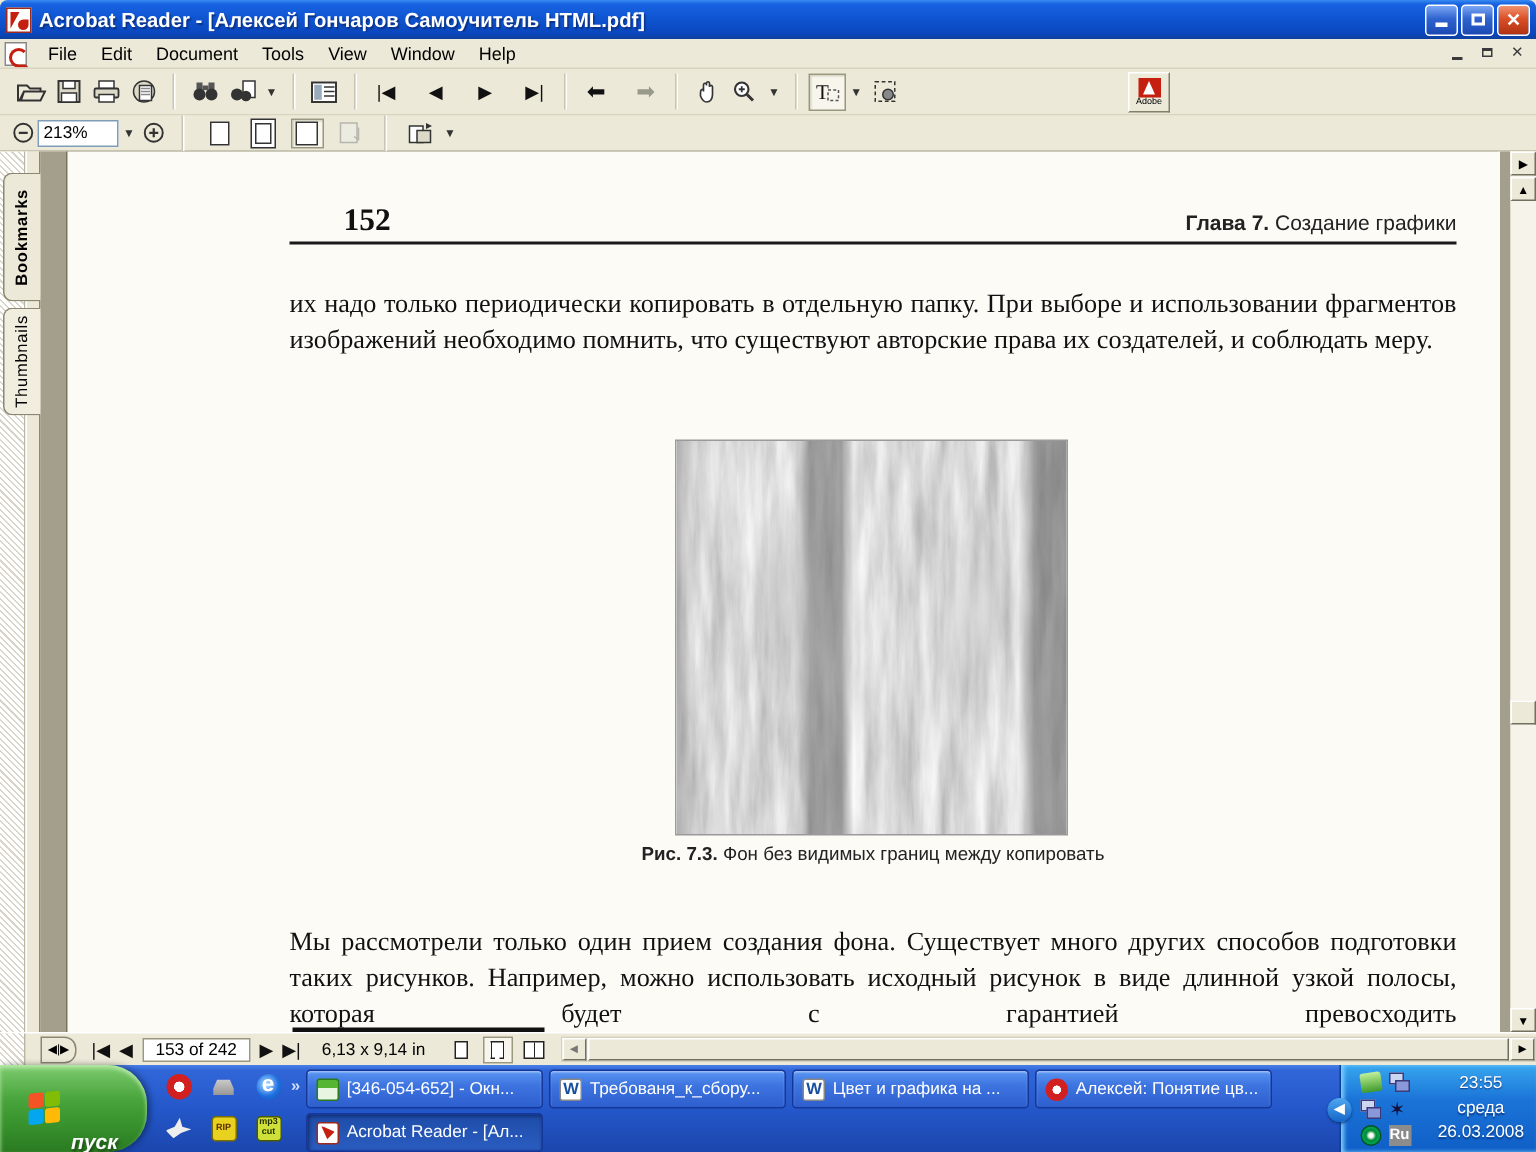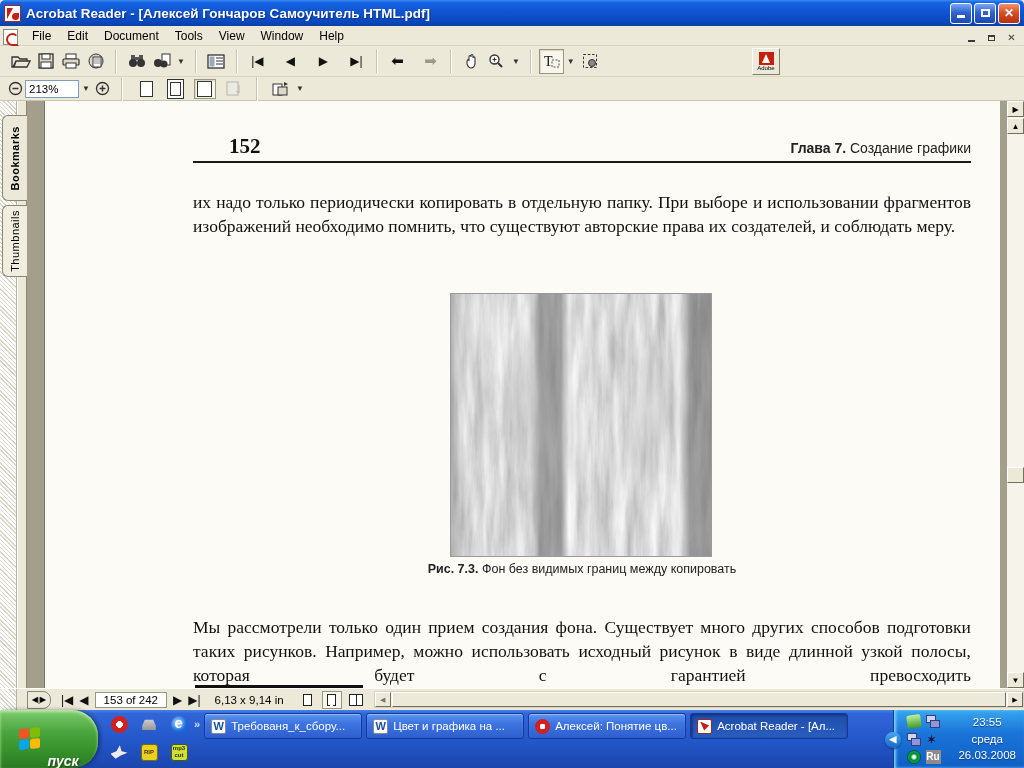--- a/index.html
+++ b/index.html
@@ -15,21 +15,21 @@
   .titlebar .appicon::after { content:""; position:absolute; right:1px; bottom:1px; width:7px; height:7px; background:#c51f10; border-radius:50% 0 50% 50%; }
   .title-text { color:#fff; font-weight:bold; font-size:13.5px; text-shadow:1px 1px 1px #0a3080; white-space:nowrap; overflow:hidden; flex:1; }
   .winbtns { display:flex; gap:2px; }
   .winbtn { width:22px; height:21px; border-radius:3px; border:1px solid #fff;
     background:linear-gradient(180deg,#7aa7f5,#2f63cf 45%,#1b49b4); color:#fff; font-size:11px; line-height:19px; text-align:center; font-weight:bold; }
   .winbtn.close { background:linear-gradient(180deg,#f0926f,#da4f26 45%,#b03212); font-size:12px; }
   .winbtn .minbar { display:inline-block; width:8px; height:3px; background:#fff; margin-top:11px; }
   .winbtn .restbox { display:inline-block; width:9px; height:8px; border:2px solid #fff; margin-top:5px; }
 
   
-  .menubar { position:absolute; left:0; top:26px; width:1024px; height:20px; background:#ece9d8; display:flex; align-items:flex-end; border-bottom:1px solid #d8d4c0; }
+  .menubar { position:absolute; left:0; top:26px; width:1024px; height:20px; background:#ece9d8; display:flex; align-items:center; border-bottom:1px solid #d8d4c0; }
   .pdficon { width:15px; height:16px; background:#fff; border:1px solid #888; margin:0 6px 0 3px; position:relative; }
   .pdficon::before { content:""; position:absolute; left:2px; top:3px; width:9px; height:9px;
      border:2px solid #c51f10; border-radius:50% 50% 0 50%; border-right-color:transparent; }
   .menuitem { padding:2px 8px; font-size:12px; color:#000; }
   .menubar .mdi { margin-left:auto; display:flex; gap:3px; padding-right:4px; }
   .mdibtn { width:17px; height:15px; background:#ece9d8; border:1px solid #ece9d8; text-align:center; font-size:10px; line-height:13px; color:#3a3a3a; }
   .mdibtn .b { display:inline-block; width:7px; height:2px; background:#3a3a3a; margin-top:9px; }
   .mdibtn .r { display:inline-block; width:7px; height:6px; border:1px solid #3a3a3a; border-top-width:2px; margin-top:3px; }
 
   
@@ -464,20 +464,24 @@
     <div class="qicon q-opera"></div>
     <div class="qicon q-car"></div>
     <div class="qicon q-ie"></div>
     <div class="qicon q-dove"></div>
     <div class="qicon q-rip">RIP</div>
     <div class="qicon q-mp3">mp3<br>cut</div>
   </div>
   <div class="q-chevron" style="align-self:flex-start;margin-top:8px;">»</div>
   <div class="tasks">
     <div class="taskbtn">
+        <div class="tico t-icq"></div>
+        <span>[346-054-652] - Окн...</span>
+      </div>
+    <div class="taskbtn">
         <div class="tico t-word">W</div>
         <span>Требованя_к_сбору...</span>
       </div>
     <div class="taskbtn">
         <div class="tico t-word">W</div>
         <span>Цвет и графика на ...</span>
       </div>
     <div class="taskbtn">
         <div class="tico t-opera"></div>
         <span>Алексей: Понятие цв...</span>

